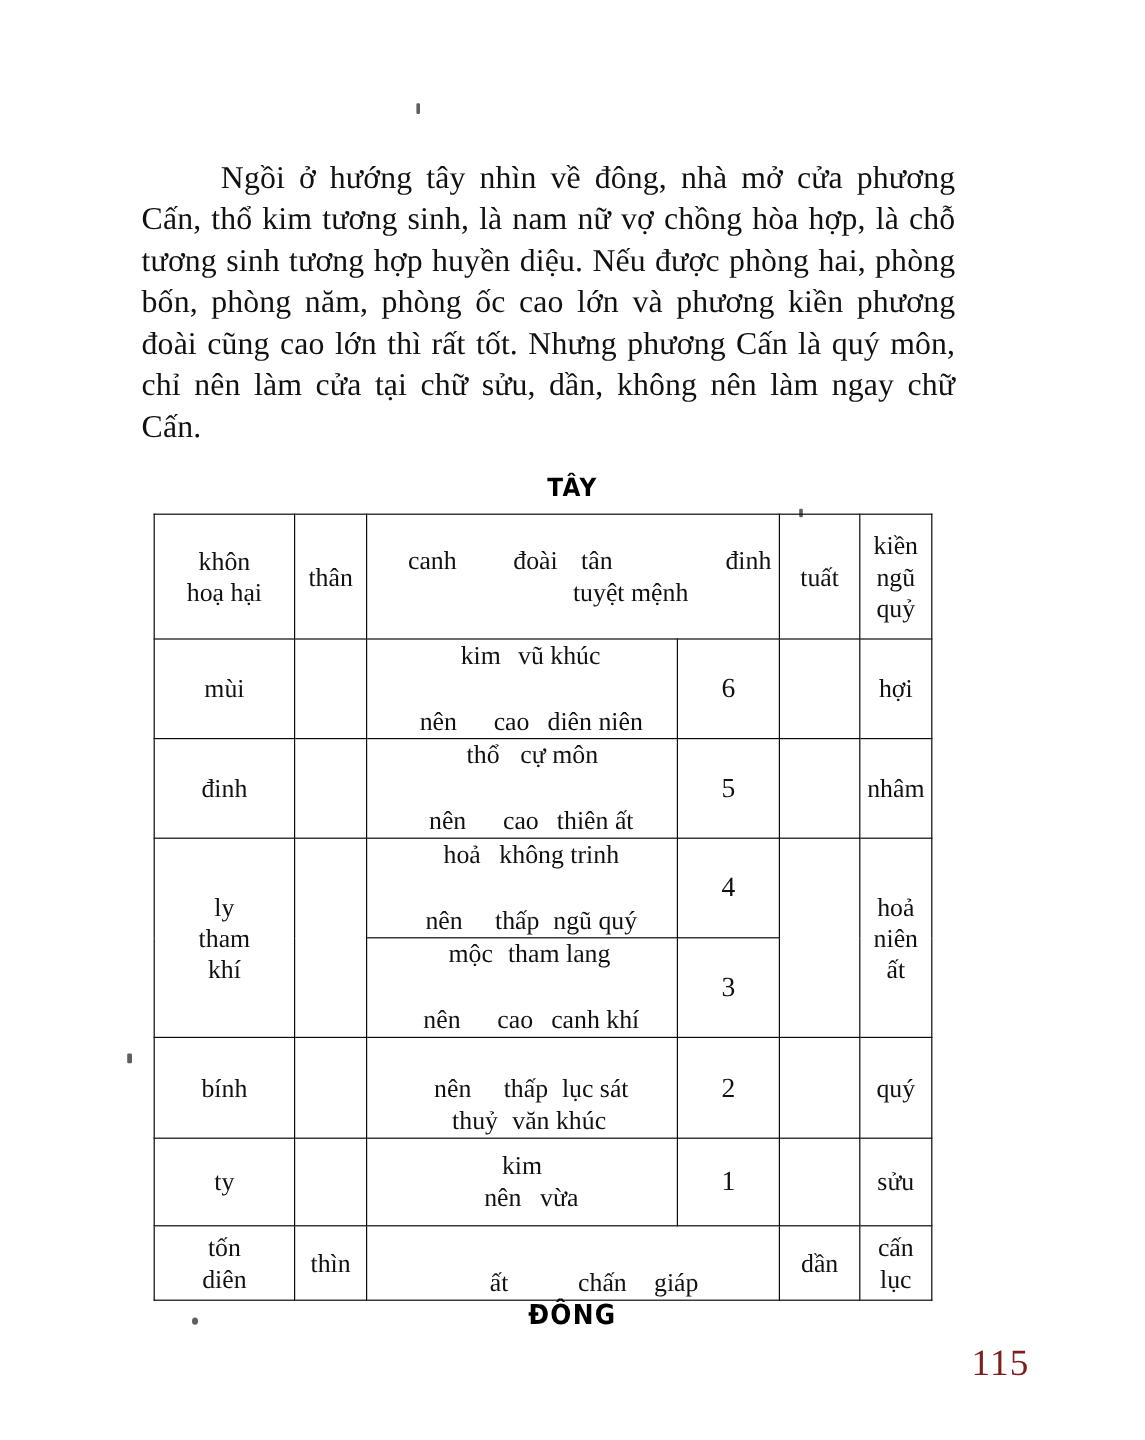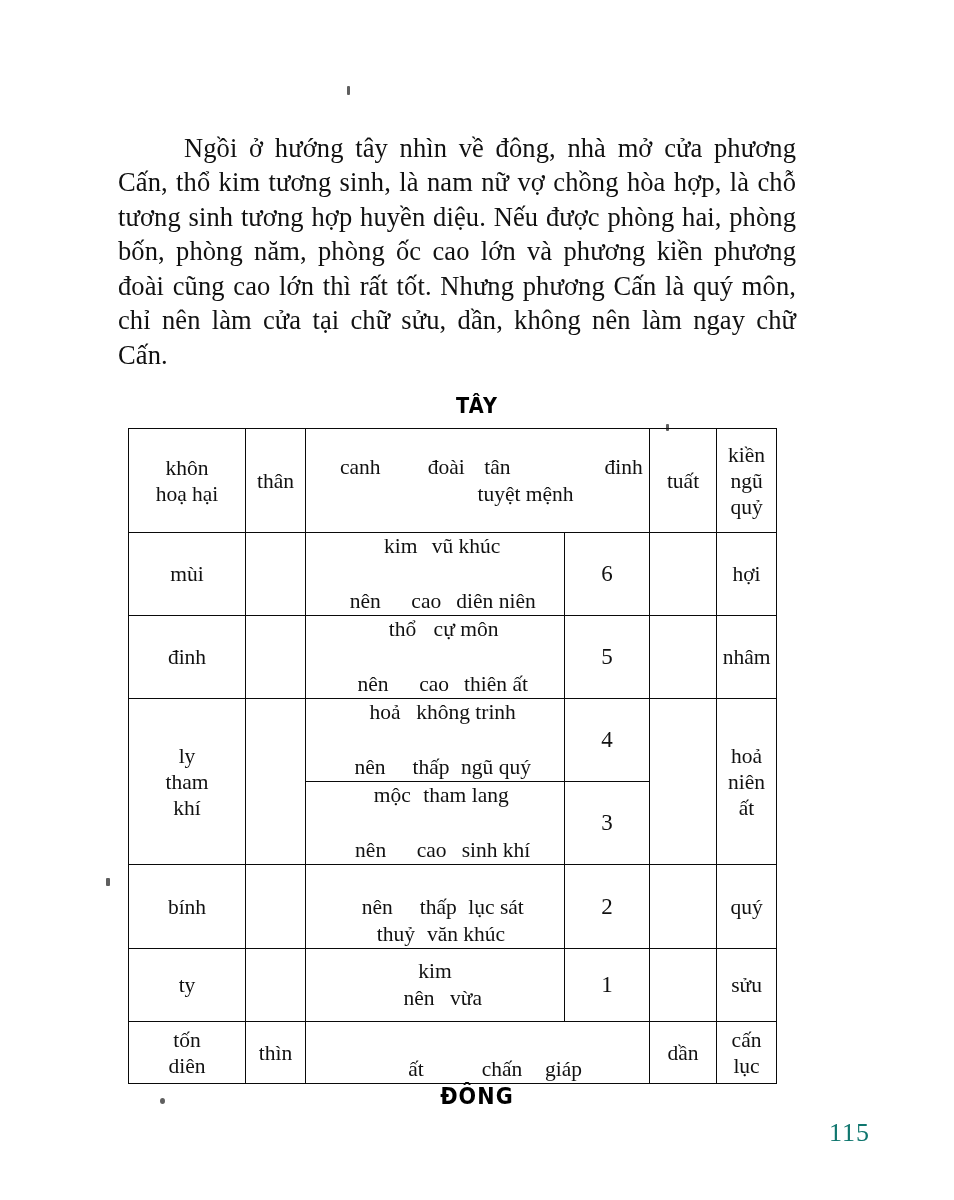--- a/index.html
+++ b/index.html
@@ -149,24 +149,24 @@
     font-weight: bold;
     letter-spacing: 1.2px;
     color: #000000;
     transform: scaleX(0.9);
   }
 
   
   .page-number {
     position: absolute;
     top: 1118px;
-    right: 108px;
-    font-size: 26px;
+    right: 120px;
+    font-size: 31px;
     letter-spacing: 1px;
-    color: #0f766e;
+    color: #7f1d1d;
   }
 
   
   .speck {
     position: absolute;
     background: #2a2a2a;
     border-radius: 50%;
     opacity: 0.75;
   }
 </style>
@@ -282,21 +282,21 @@
             </span>
           </td>
         </tr>
 
         <tr style="height:75px;">
           <td class="mid">
             <span class="line">
               <span class="el">mộc</span><span>tham lang</span>
             </span>
             <span class="line">
-              <span class="el">nên</span><span class="ind">cao</span><span>sinh khí</span>
+              <span class="el">nên</span><span class="ind">cao</span><span>canh khí</span>
             </span>
           </td>
           <td class="num">3</td>
         </tr>
 
         <tr style="height:84px;">
           <td>bính</td>
           <td></td>
           <td class="mid">
             <span class="line">

